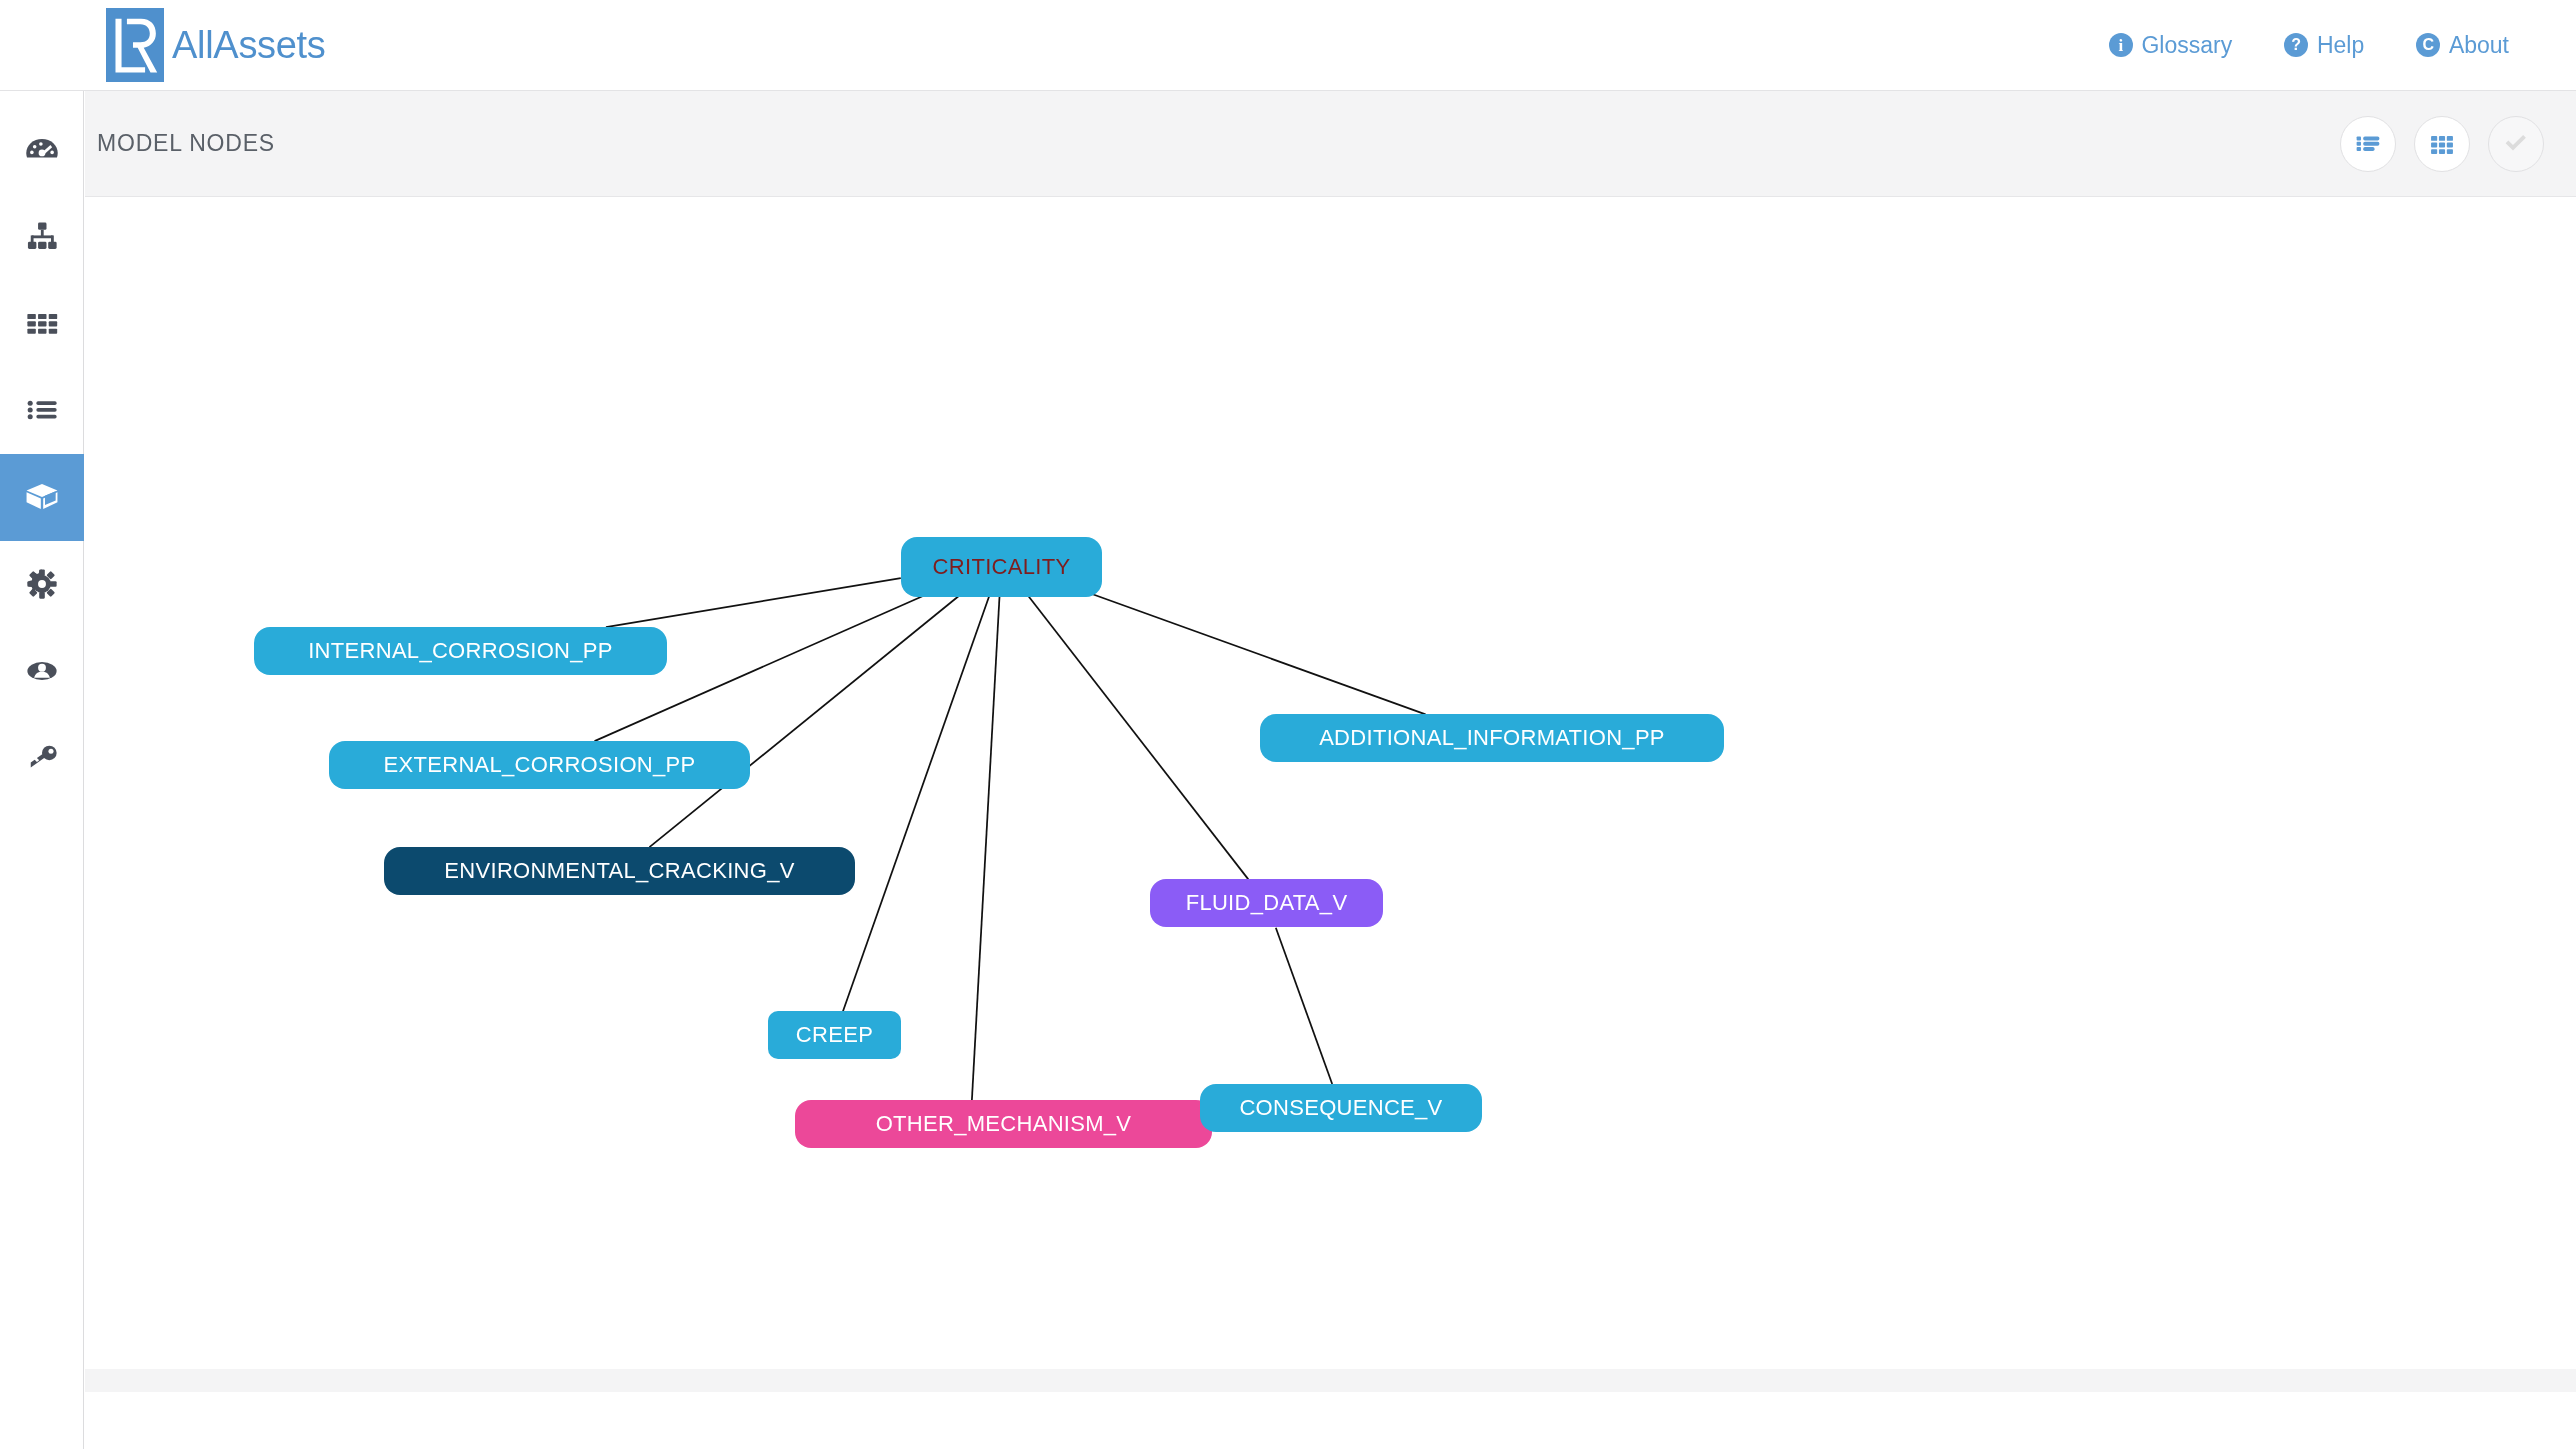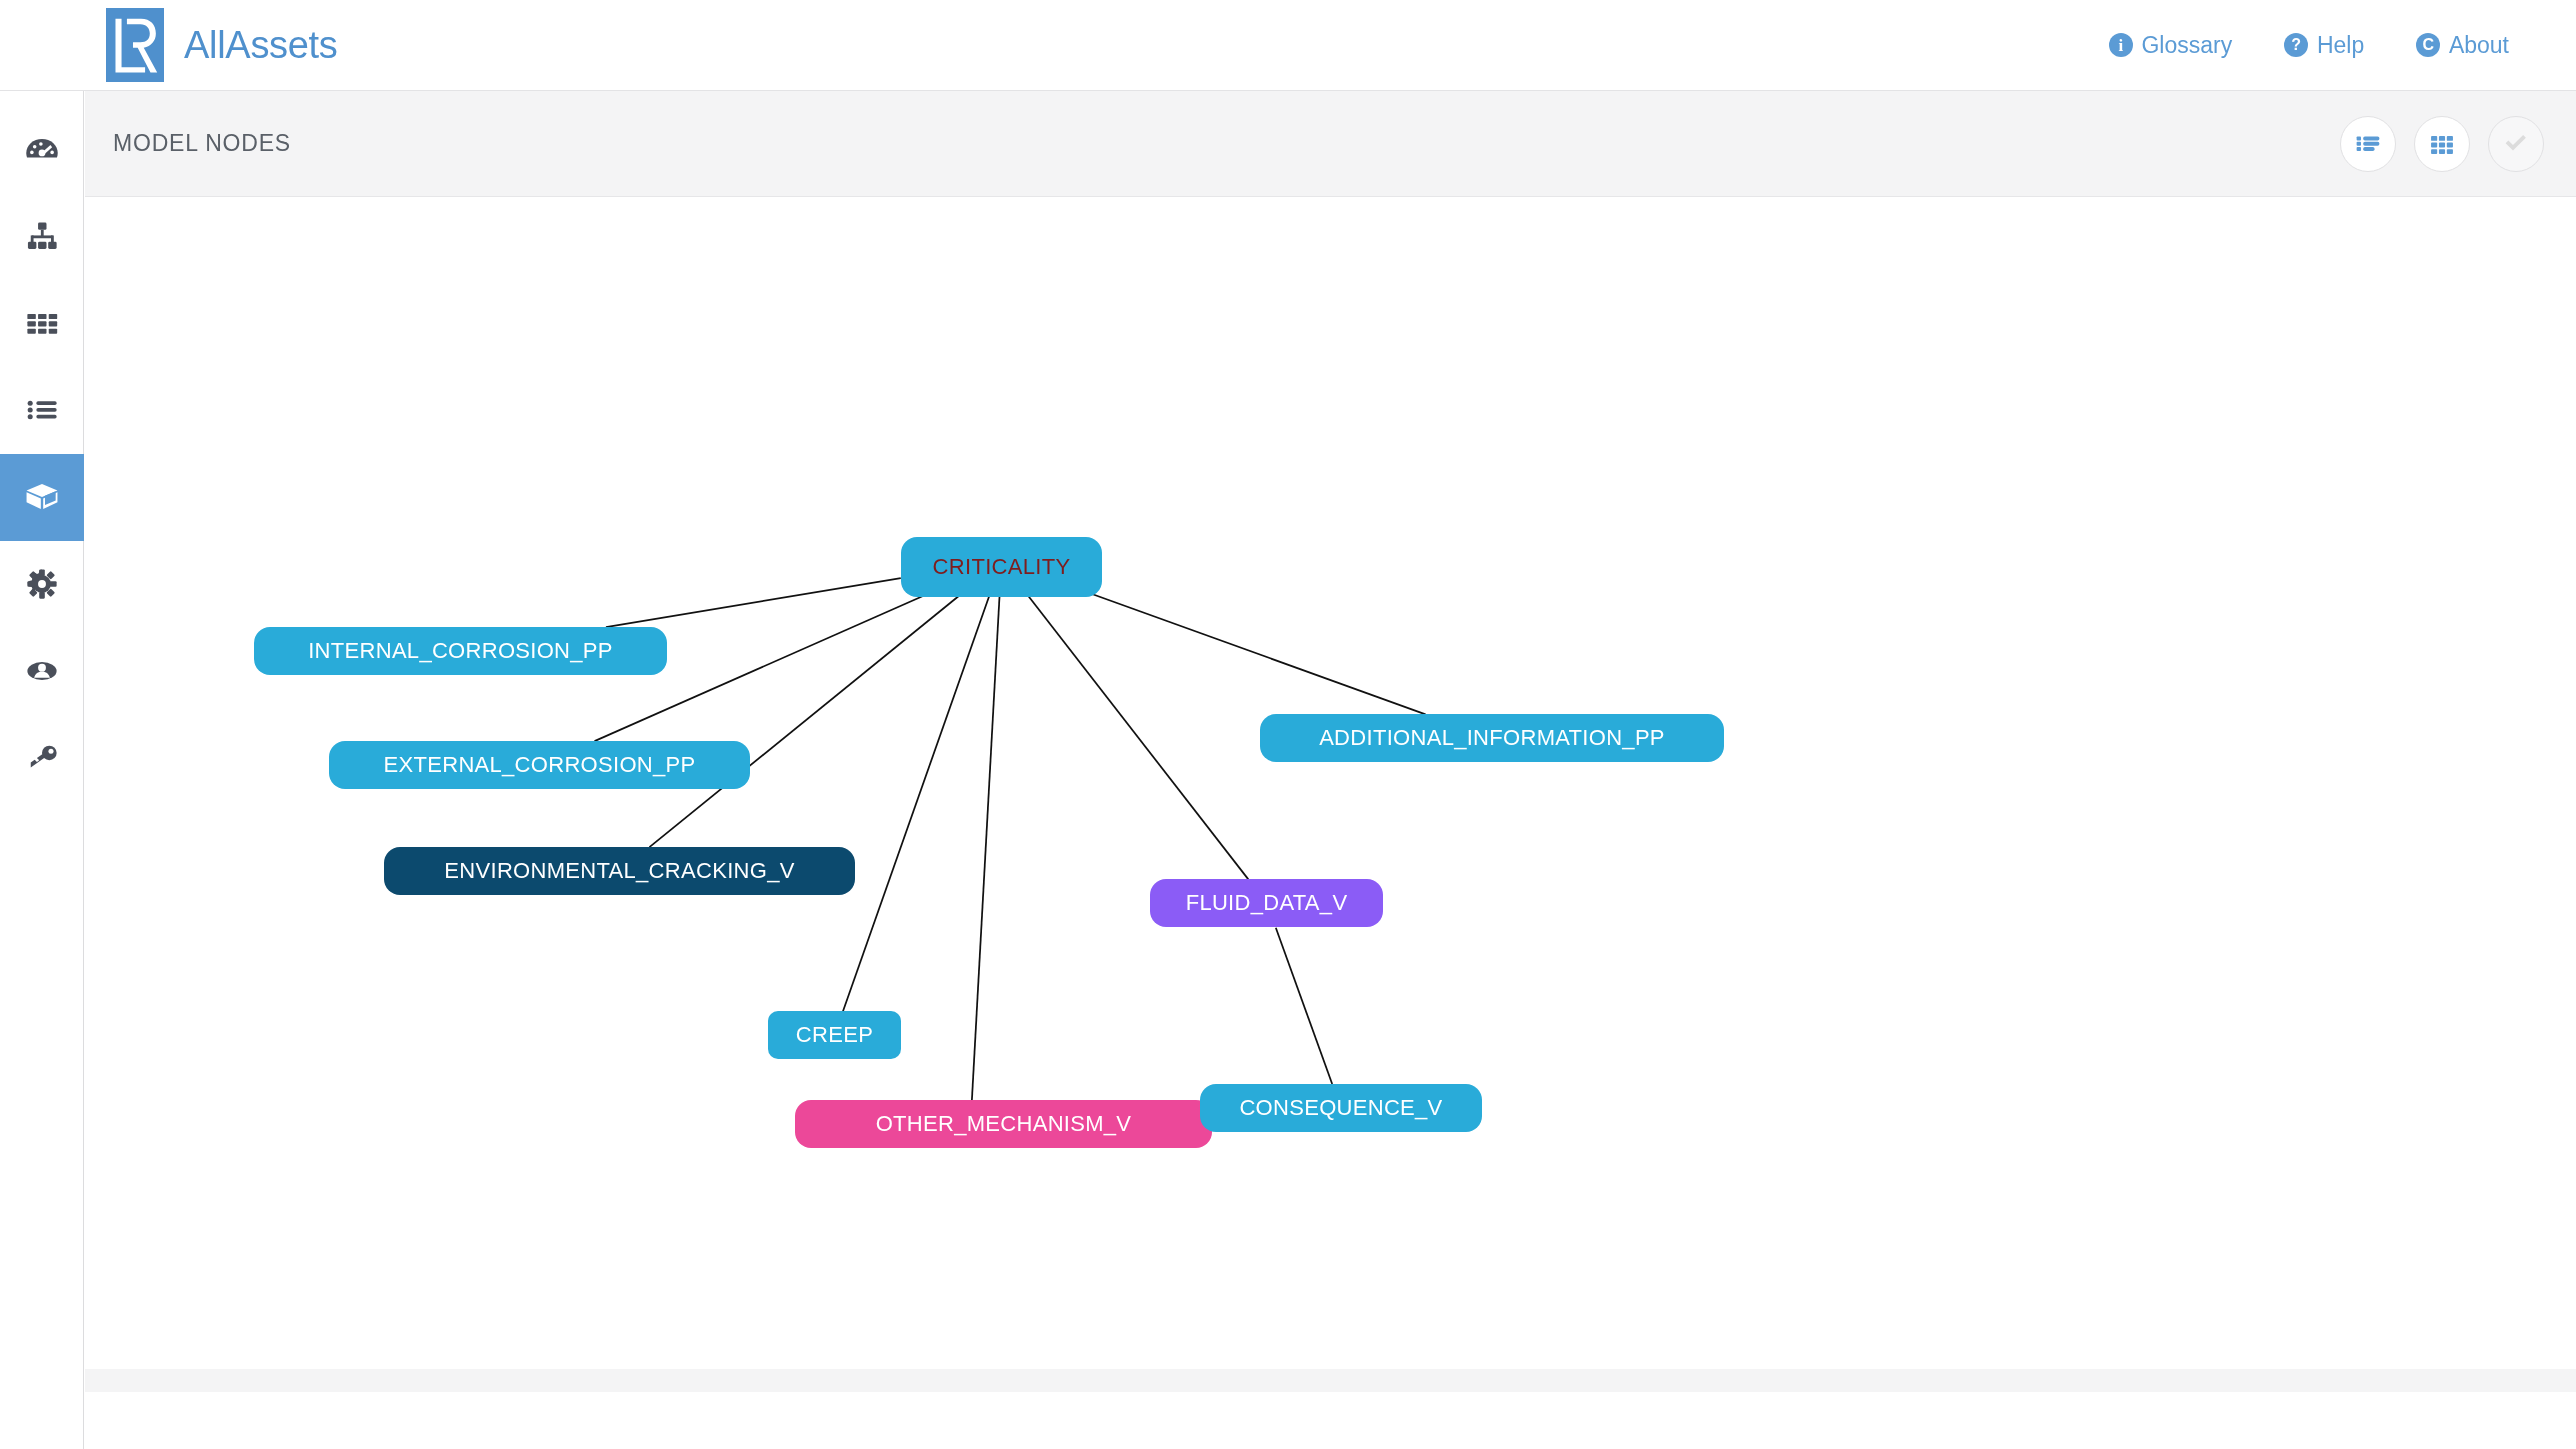--- a/index.html
+++ b/index.html
@@ -19,21 +19,21 @@
     display: flex; align-items: center;
   }
   .brand { display: flex; align-items: center; margin-left: 106px; }
   .logo-mark {
     width: 58px; height: 74px;
     background: #4f90cd;
     position: relative; overflow: hidden;
   }
   .logo-mark svg { display: block; }
   .brand-title {
-    margin-left: 20px;
+    margin-left: 8px;
     font-size: 38px; color: #4f90cd;
     font-weight: 400; letter-spacing: -0.3px;
   }
 
   .topnav {
     margin-left: auto; margin-right: 67px;
     display: flex; align-items: center; gap: 52px;
   }
   .topnav-item {
     display: flex; align-items: center; gap: 8.7px;
@@ -72,21 +72,21 @@
   .content {
     position: absolute; top: 91px; left: 85px;
     width: 2491px; height: 1358px;
     background: #ffffff;
   }
   .section-header {
     height: 106px; width: 100%;
     background: #f4f4f5;
     border-bottom: 1.3px solid #e6e6e8;
     display: flex; align-items: center;
-    padding: 0 32px 0 28px;
+    padding: 0 32px 0 12px;
   }
   .section-title {
     font-size: 23px; color: #5a6068;
     letter-spacing: 0.8px;
   }
   .header-tools {
     margin-left: auto; display: flex; align-items: center; gap: 18px;
   }
   .tool-btn {
     width: 56px; height: 56px; border-radius: 50%;

